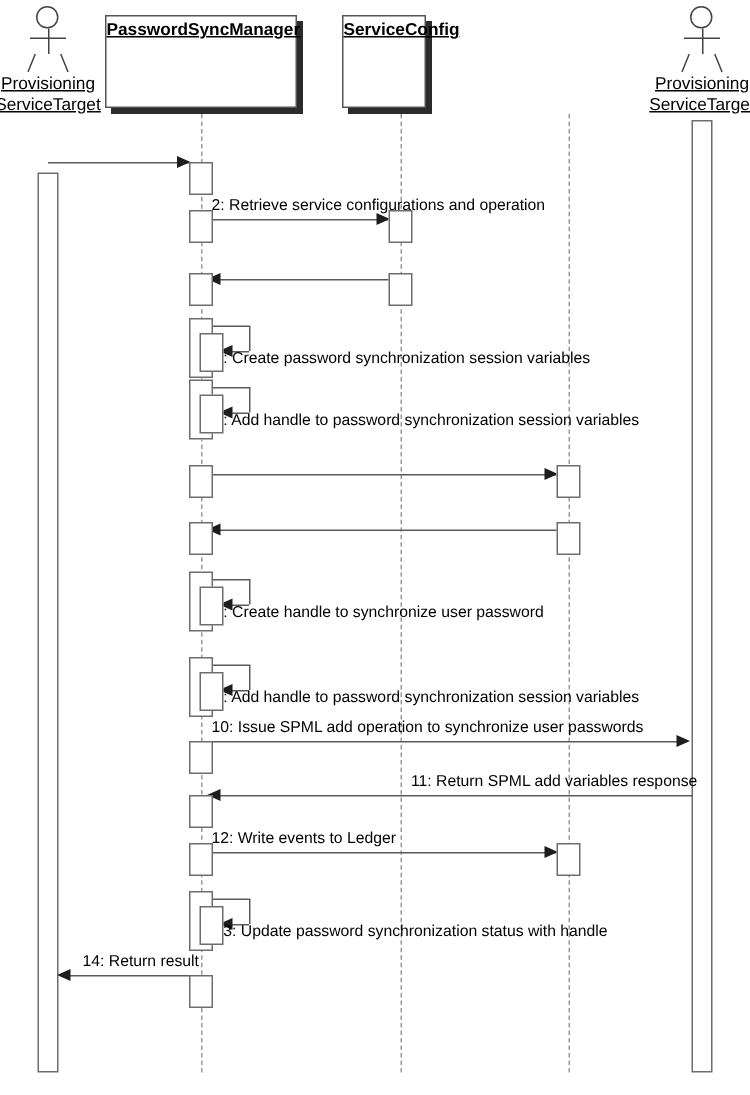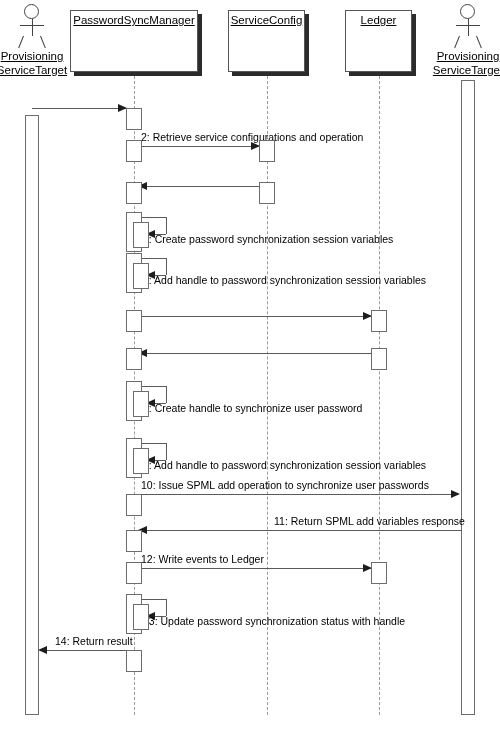--- a/index.html
+++ b/index.html
@@ -26,20 +26,21 @@
   }
   .classbox .cname{
     display:block;
     text-align:center;
     font-size:11.5px;
     color:#000000;
     line-height:13px;
     padding-top:3px;
     text-decoration:underline;
     white-space:nowrap;
+    font-weight:bold;
   }
 
   
   .actor{position:absolute;}
   .actor .head{
     position:absolute;
     width:15px;height:15px;
     border:1.3px solid #444444;
     border-radius:50%;
     background:#ffffff;
@@ -156,25 +157,22 @@
     <div class="alabel">
       <span>Provisioning</span>
       <span>ServiceTarget</span>
     </div>
   </div>
   <div class="actorbar" style="left:461px;top:80px;width:14px;height:635px;"></div>
 
   <div class="classbox" style="left:70px;top:10px;width:128px;height:62px;">
     <span class="cname">PasswordSyncManager</span>
   </div>
-  <div class="classbox" style="left:228px;top:10px;width:77px;height:62px;">
+  <div class="classbox" style="left:228px;top:10px;width:56px;height:62px;">
     <span class="cname">ServiceConfig</span>
-  </div>
-  <div class="classbox" style="left:345px;top:10px;width:67px;height:62px;">
-    <span class="cname">Ledger</span>
   </div>
 
   <div class="lifeline" style="left:134px;top:76px;height:639px;"></div>
   <div class="lifeline" style="left:267px;top:76px;height:639px;"></div>
   <div class="lifeline" style="left:379px;top:76px;height:639px;"></div>
 
   <div class="msgline" style="left:32px;top:108px;width:94px;"></div>
   <div class="arrowhead right" style="left:118px;top:103.5px;"></div>
   <div class="activation" style="left:126px;top:108px;width:16px;height:22px;"></div>
 

